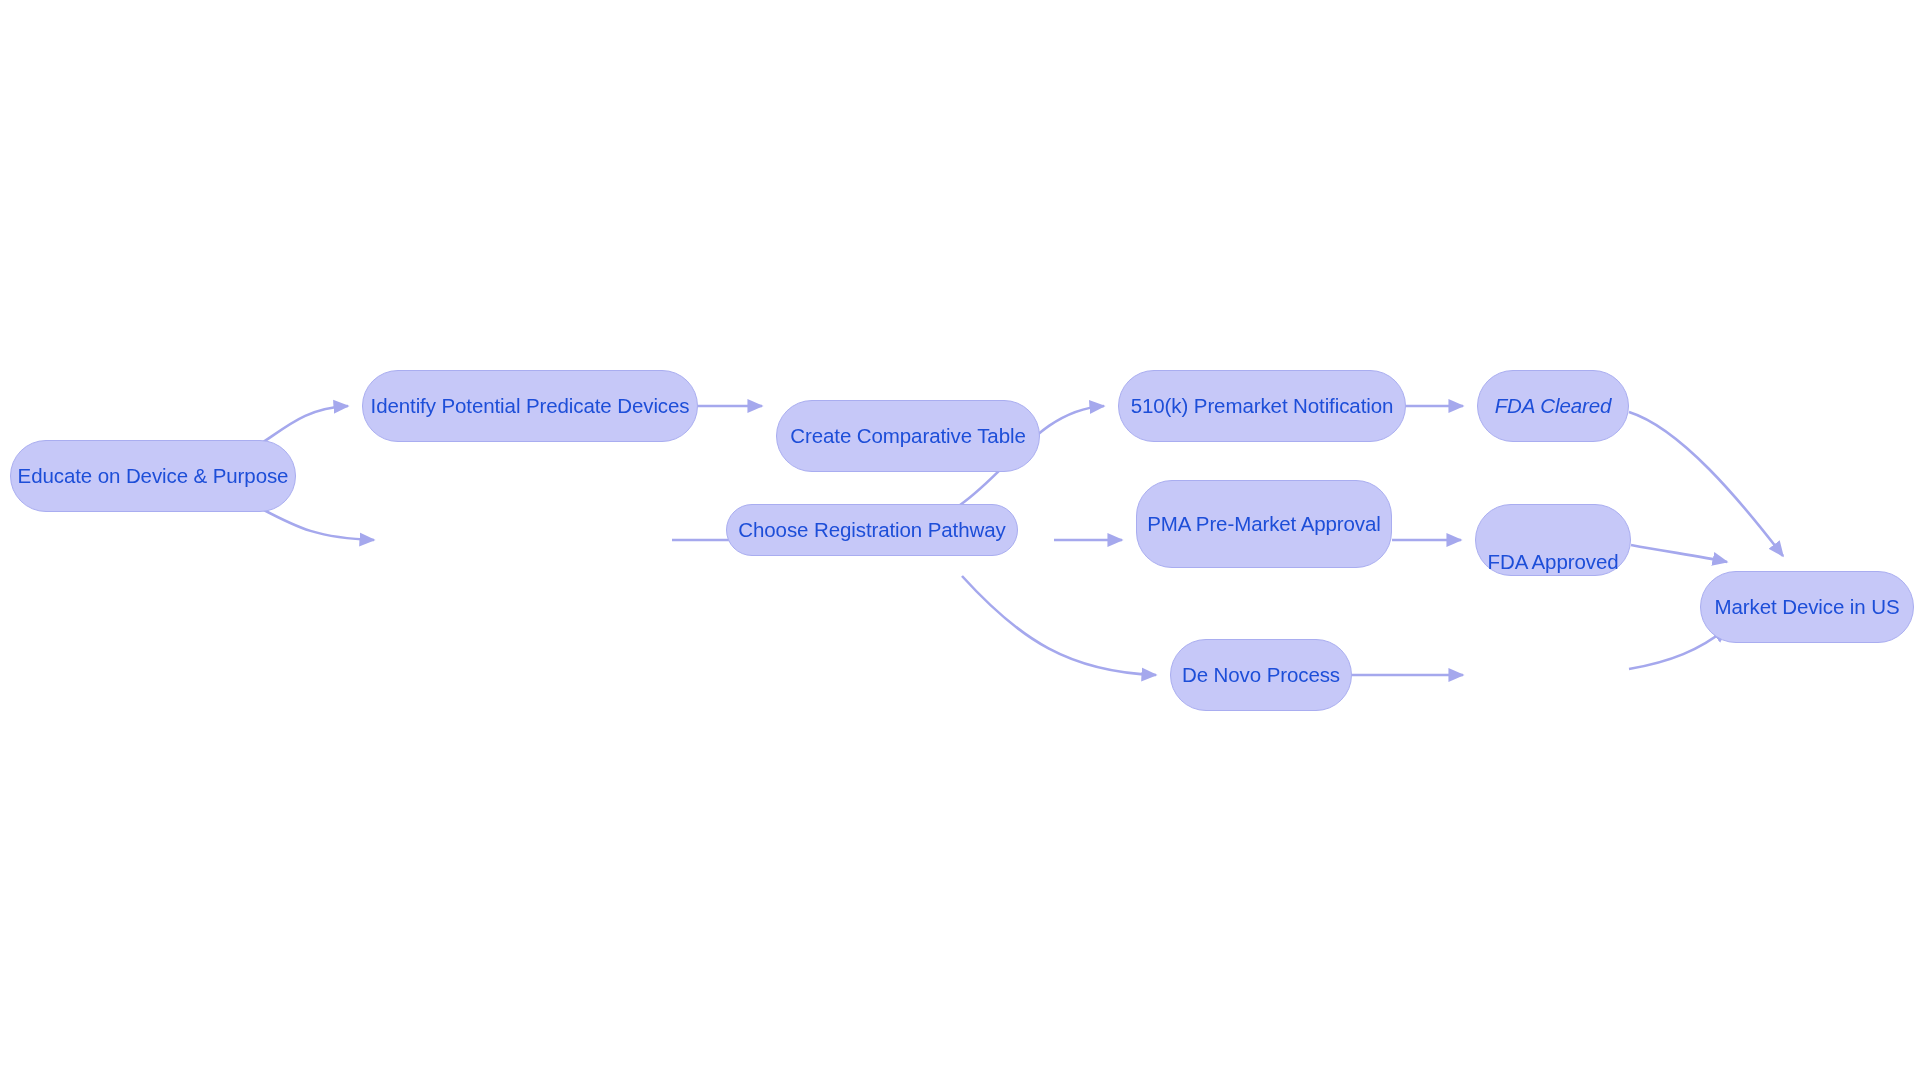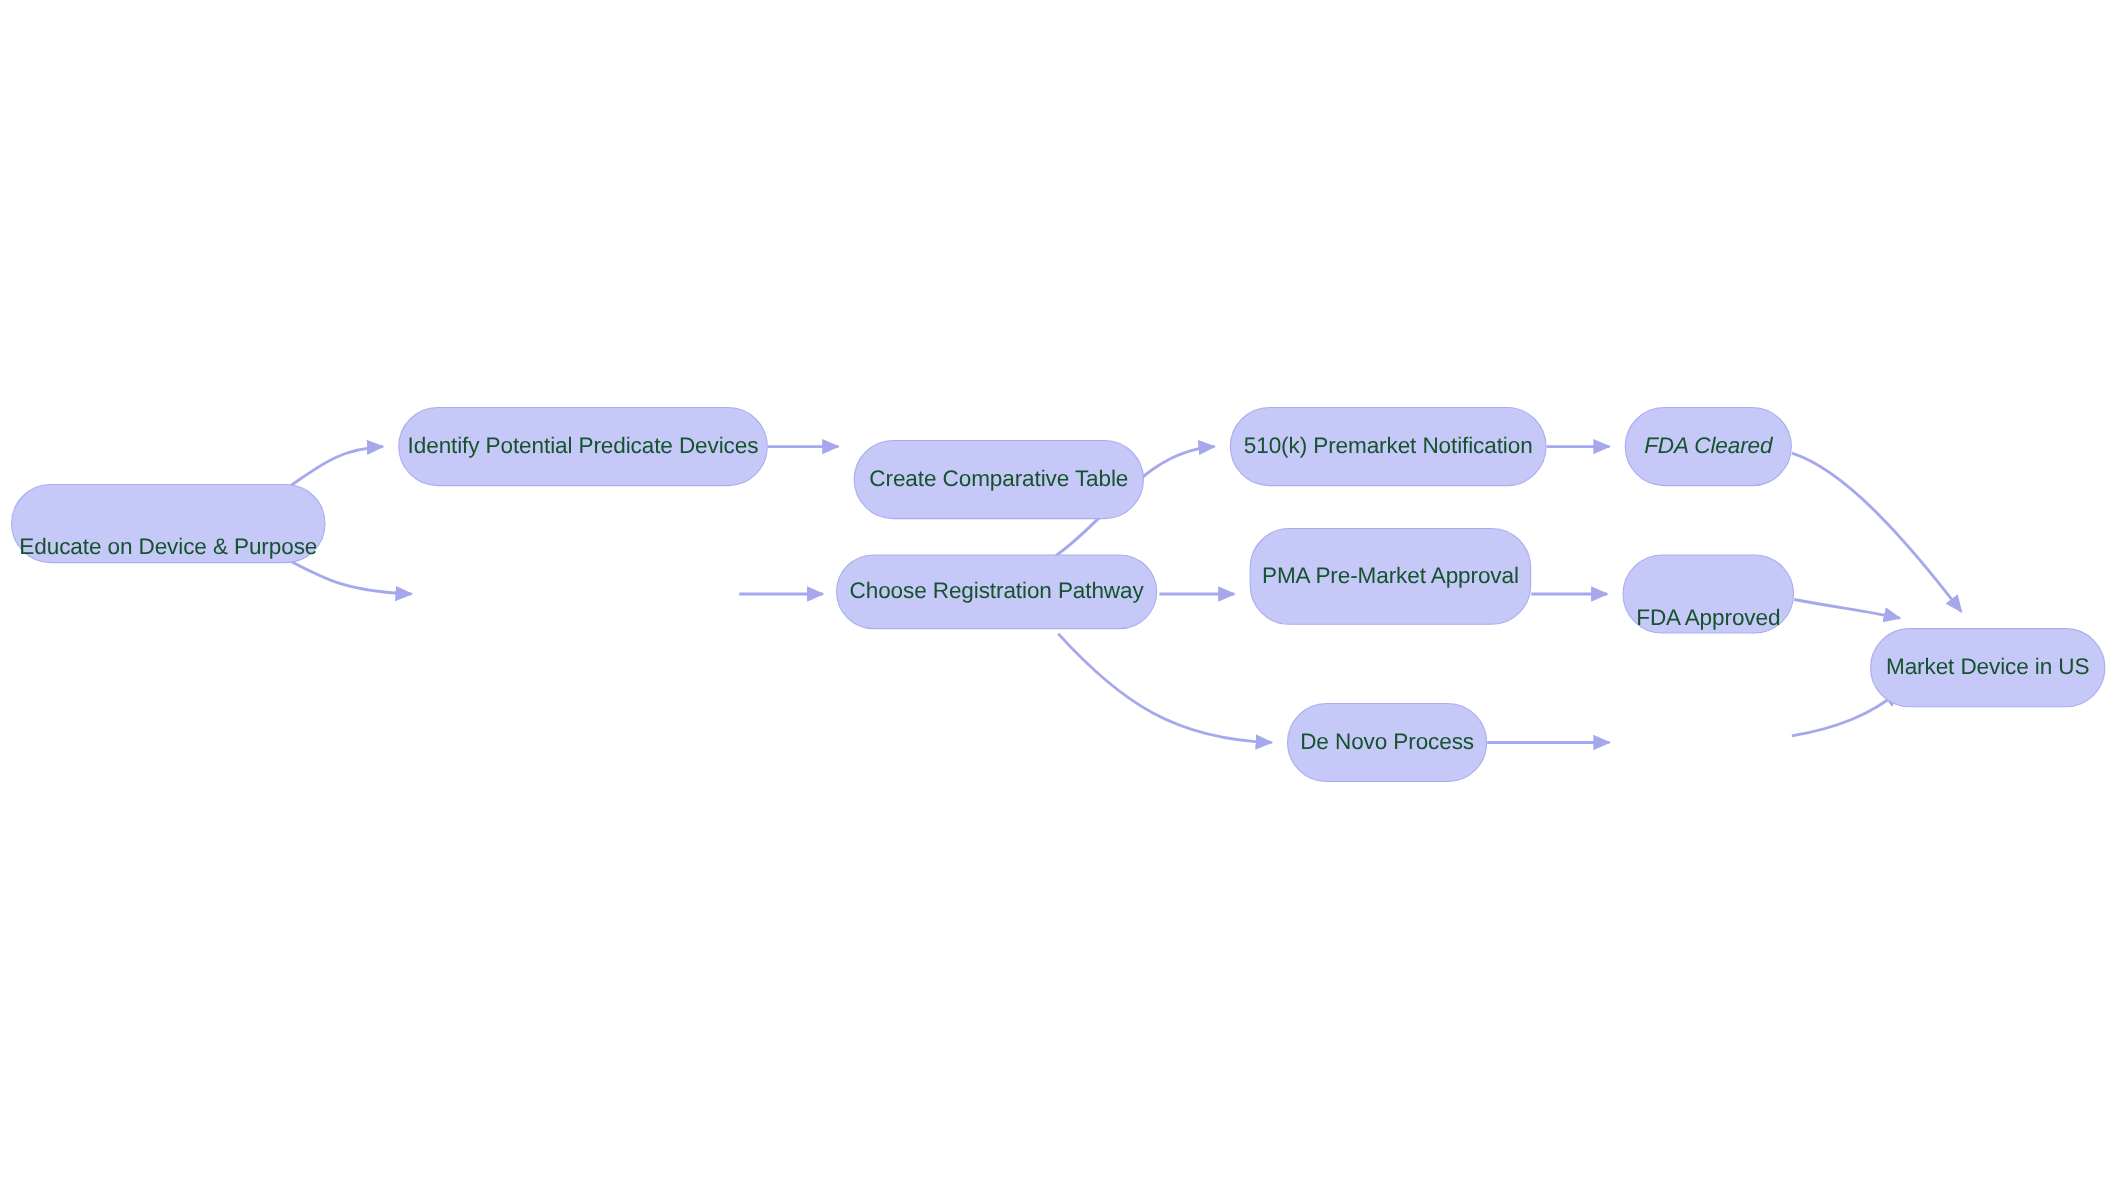--- a/index.html
+++ b/index.html
@@ -29,21 +29,21 @@
   .node {
     position: absolute;
     box-sizing: border-box;
     background: #c6c8f8;
     border: 1.6px solid #a9adf0;
     border-radius: 36px;
     display: flex;
     align-items: center;
     justify-content: center;
     text-align: center;
-    color: #14532d;
+    color: #1d4ed8;
     font-family: "Liberation Sans", sans-serif;
     font-size: 20.5px;
     font-weight: 400;
     letter-spacing: -0.1px;
     line-height: 1.2;
     white-space: nowrap;
     padding: 0 14px;
   }
   .node-label {
     display: block;
@@ -70,34 +70,34 @@
       <path d="M 962 576 C 1020 640 1070 672 1156 675"></path>
       <path d="M 1406 406 L 1463 406"></path>
       <path d="M 1392 540 L 1461 540"></path>
       <path d="M 1352 675 L 1463 675"></path>
       <path d="M 1629 412 C 1680 428 1740 500 1783 556"></path>
       <path d="M 1631 545 C 1668 552 1700 556 1727 562"></path>
       <path d="M 1629 669 C 1670 662 1700 650 1727 628"></path>
     </g>
   </svg>
 
-  <div class="node" style="left:10px; top:440px; width:286px; height:72px;align-items:flex-end;">
+  <div class="node" style="left:10px; top:440px; width:286px; height:72px;">
     <span class="node-label">Educate on Device &amp; Purpose</span>
   </div>
 
   <div class="node" style="left:362px; top:370px; width:336px; height:72px;">
     <span class="node-label">Identify Potential Predicate Devices</span>
   </div>
 
   <div class="node" style="left:776px; top:370px; width:264px; height:72px;margin-top:30px;">
     <span class="node-label">Create Comparative Table</span>
   </div>
 
 
-  <div class="node" style="left:760px; top:504px; width:292px; height:68px;">
+  <div class="node" style="left:726px; top:504px; width:292px; height:52px;">
     <span class="node-label">Choose Registration Pathway</span>
   </div>
 
   <div class="node" style="left:1118px; top:370px; width:288px; height:72px;">
     <span class="node-label">510(k) Premarket Notification</span>
   </div>
 
   <div class="node" style="left:1136px; top:480px; width:256px; height:88px;">
     <span class="node-label">PMA Pre-Market Approval</span>
   </div>

